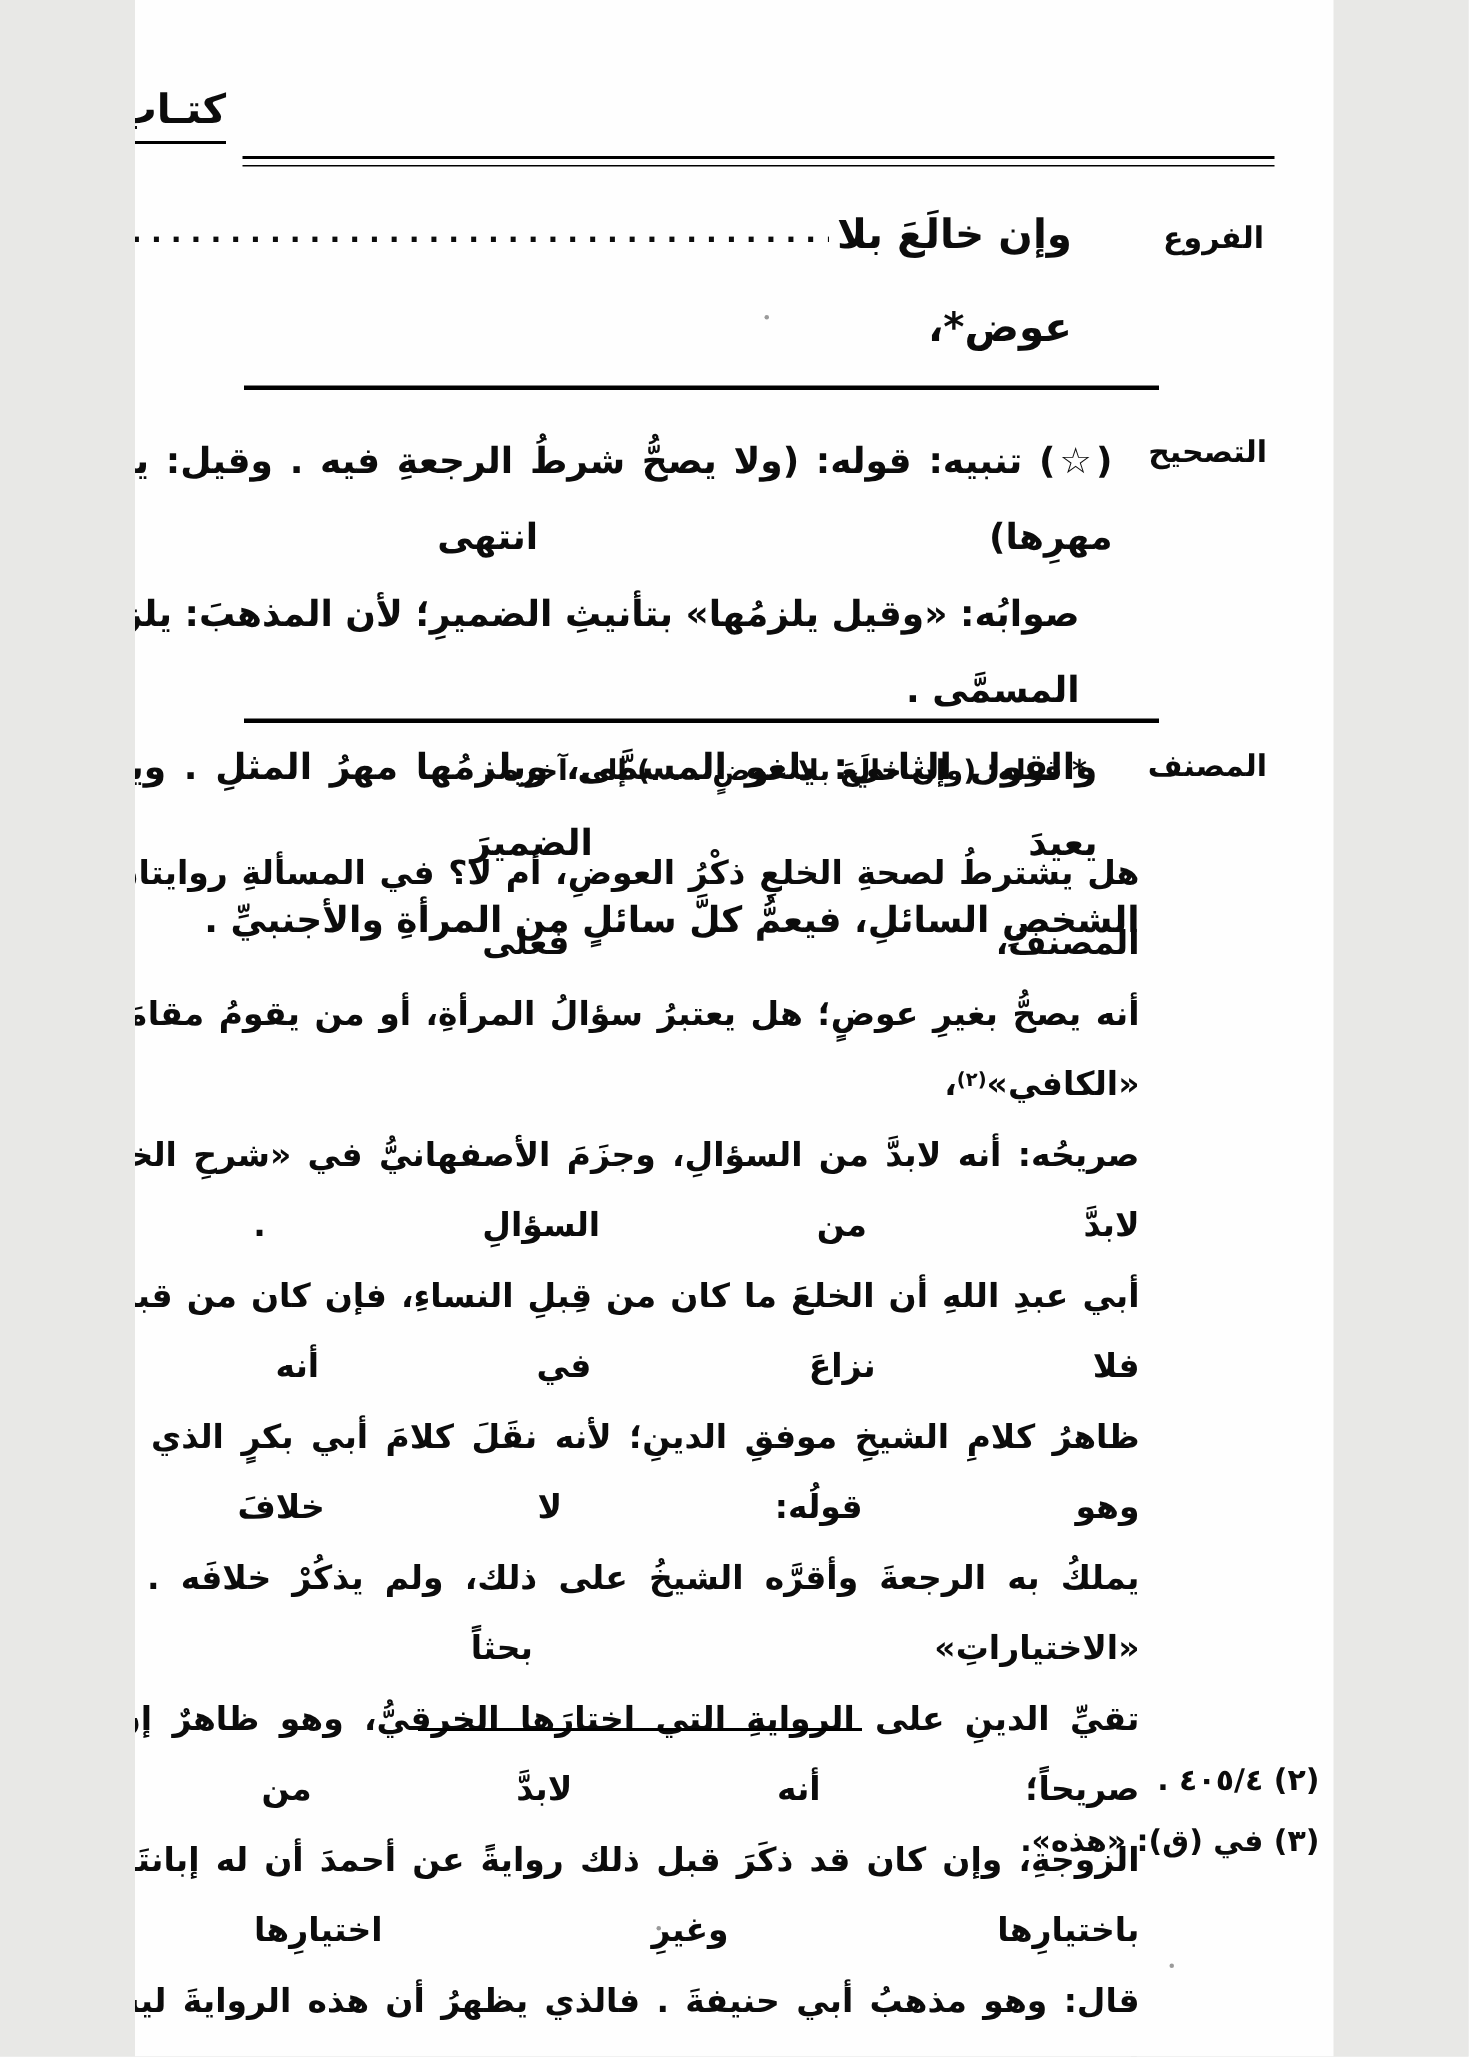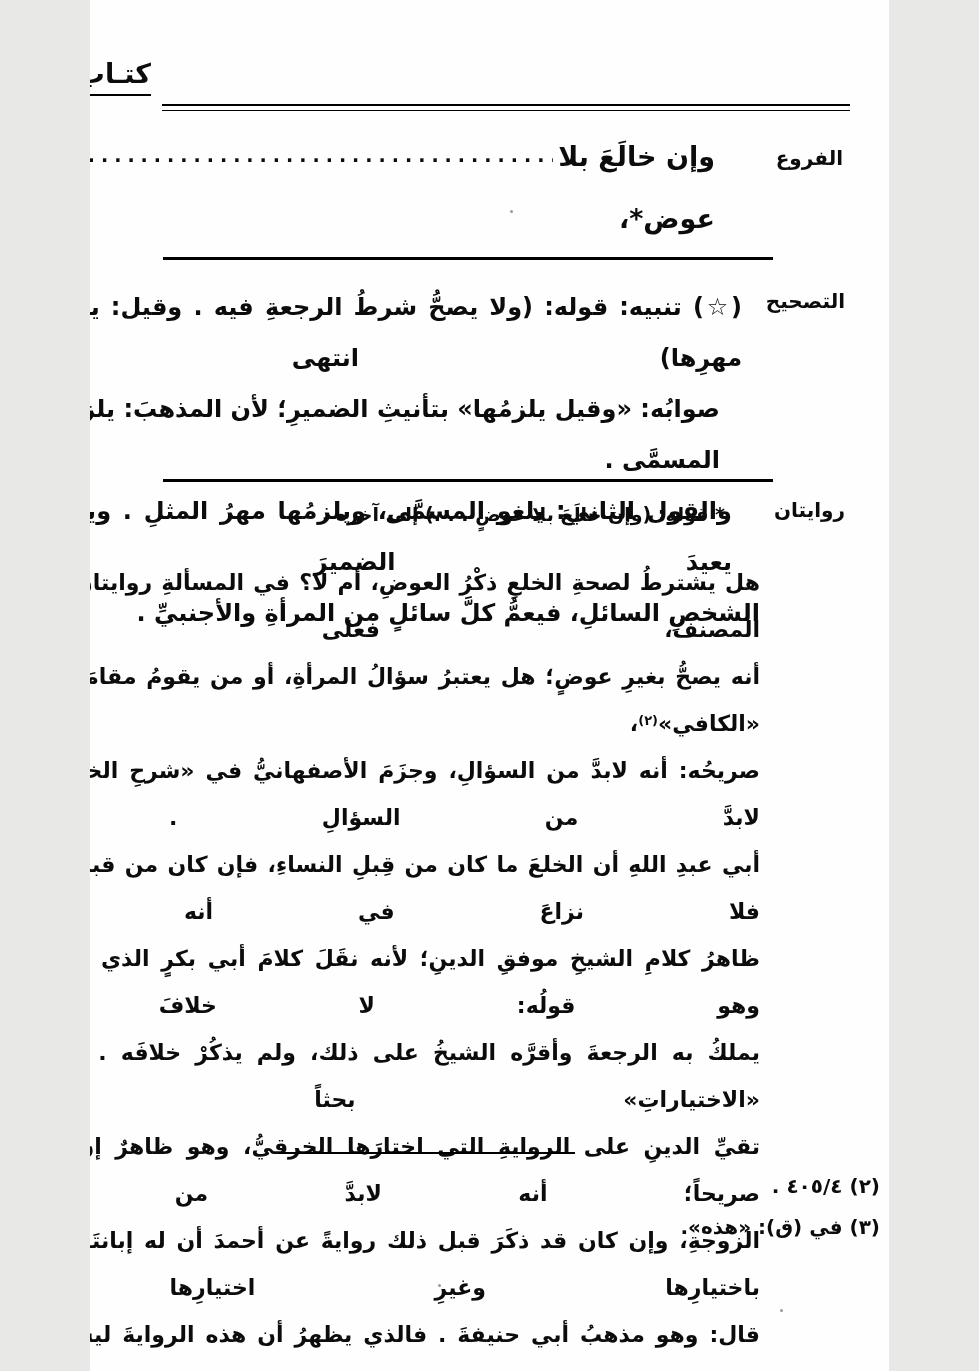--- a/index.html
+++ b/index.html
@@ -71,21 +71,21 @@
 <body>
 
 <div class="page">
 
   <div class="book-title">كتـاب الـنكـاح</div>
   <div class="page-number">٤٢٢</div>
   <div class="head-rule"></div>
 
   <div class="margin-label lbl-furu">الفروع</div>
   <div class="margin-label lbl-tashih">التصحيح</div>
-  <div class="margin-label lbl-hashiya">روايتان</div>
+  <div class="margin-label lbl-hashiya">المصنف</div>
 
   <div class="block matn">
     <div class="matn-line2">
       <span>وإن خالَعَ بلا عوض*، </span>
       <span class="dots">......................................................................</span>
     </div>
   </div>
 
   <div class="mid-rule rule-1"></div>
 

